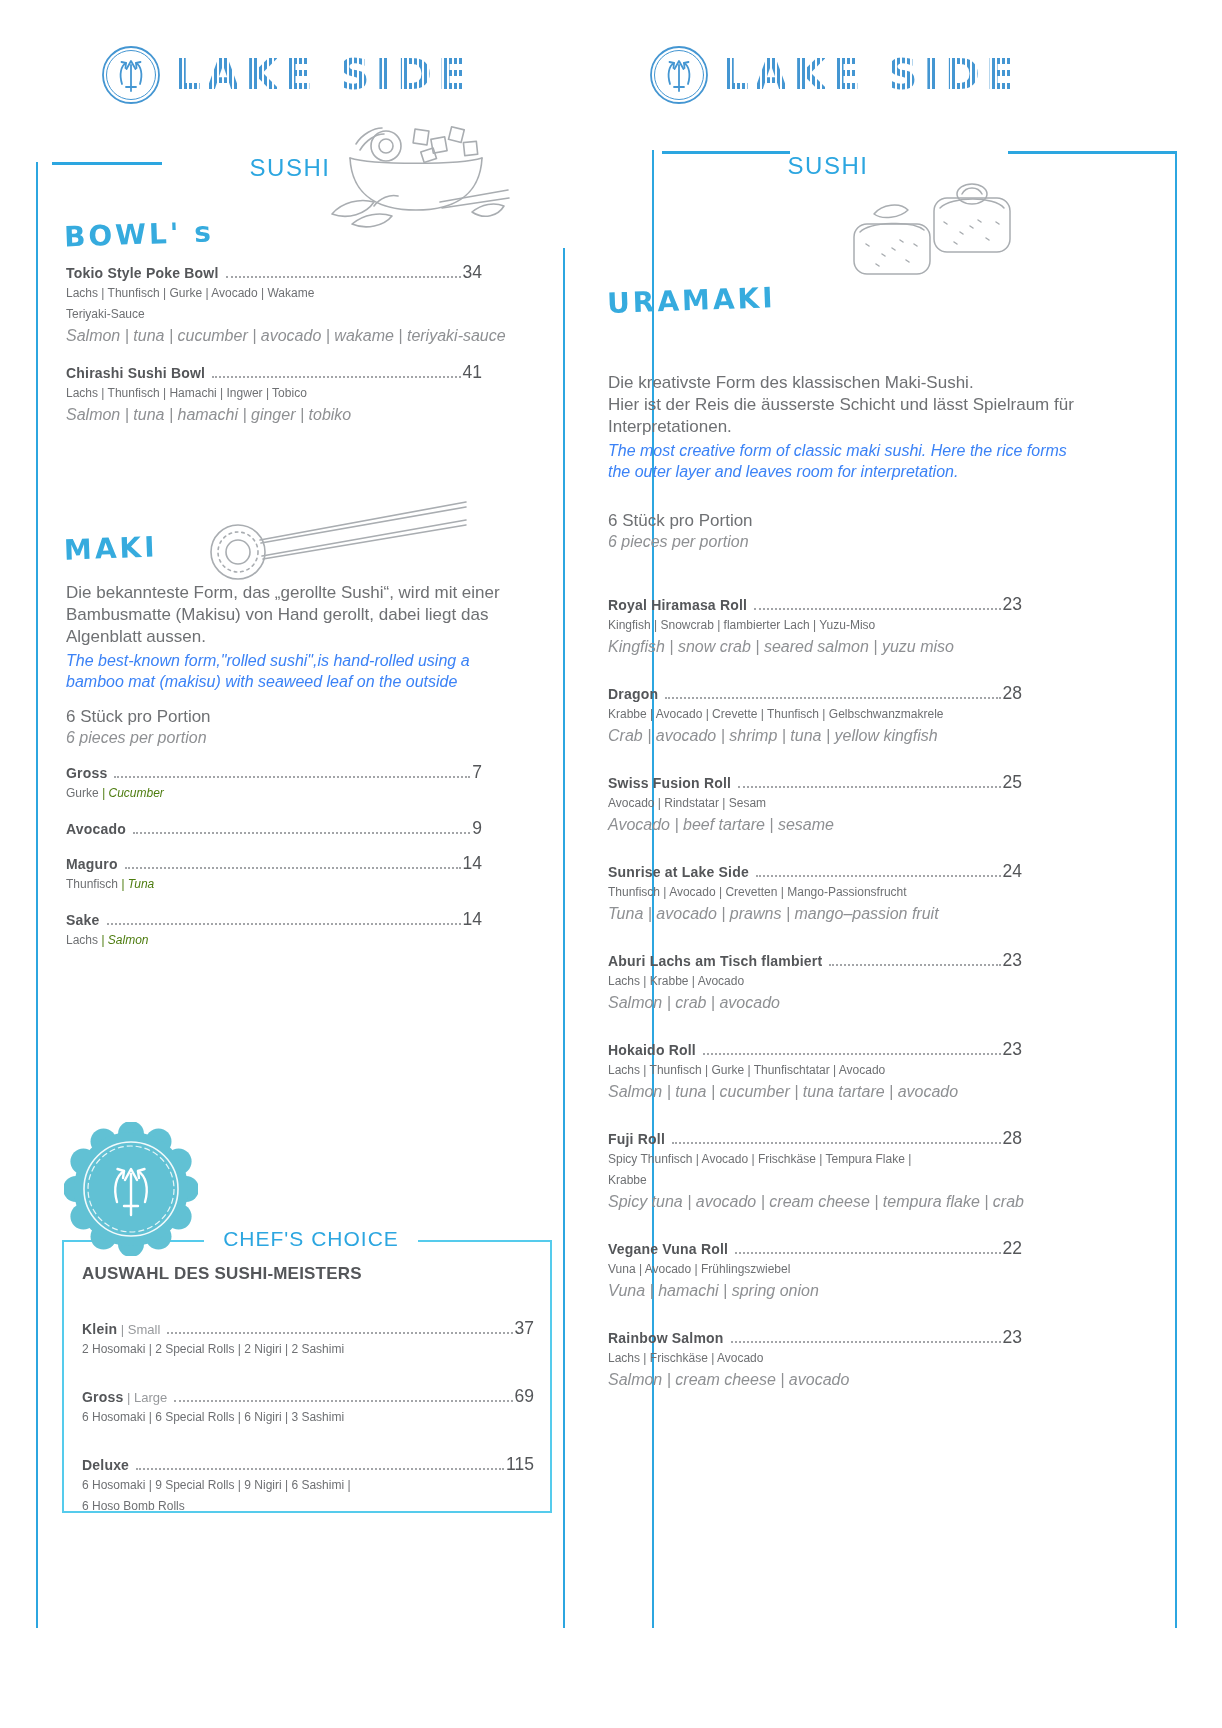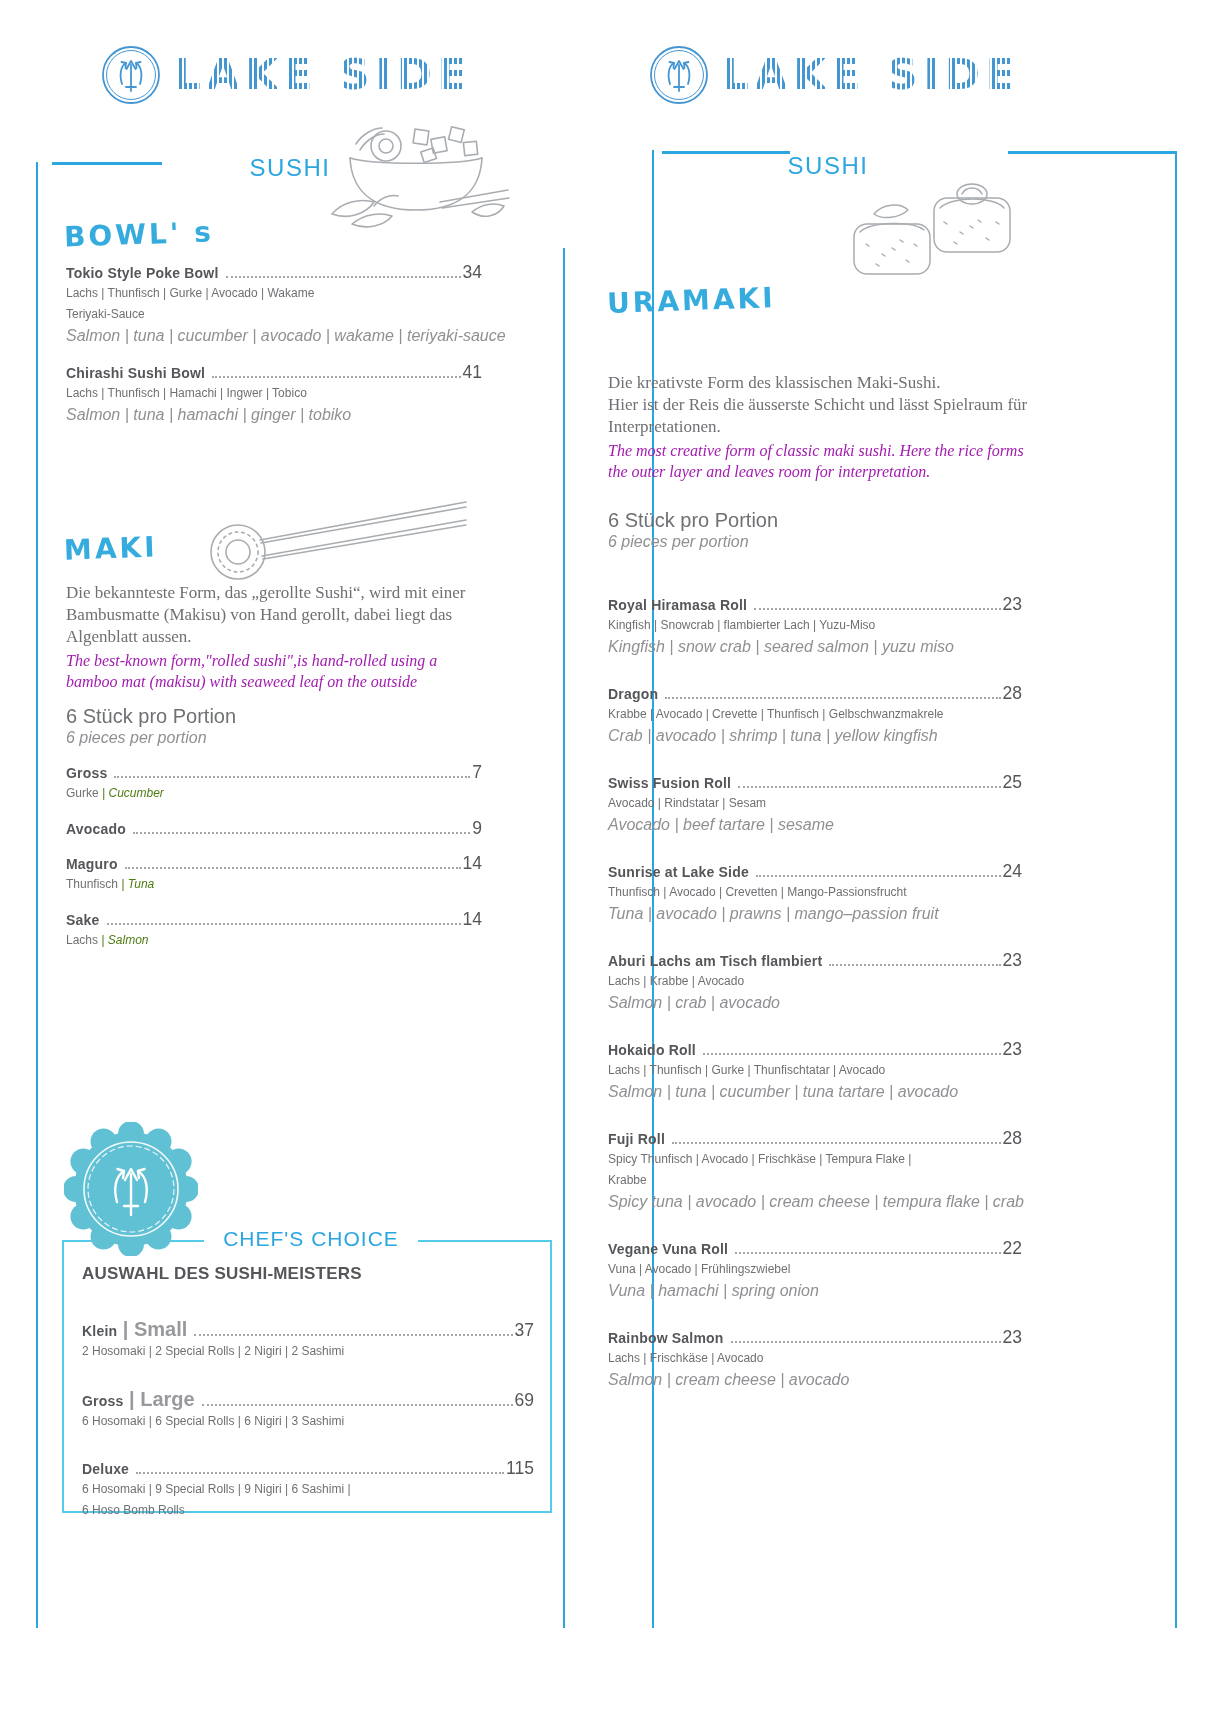--- a/index.html
+++ b/index.html
@@ -22,34 +22,34 @@
       -webkit-background-clip:text; background-clip:text; color:transparent;
     }
   }
   
   .col-title { position:absolute; color:var(--accent,#2ca6e0); font-size:24px; letter-spacing:1.5px; text-align:center; }
   .script-h {
     position:absolute; color:var(--script,#36abde); font-size:28px; font-weight:700;
     letter-spacing:3px; transform:rotate(-2deg); font-family:"DejaVu Sans", sans-serif;
   }
   
-  .desc-block { position:absolute;font-family:Liberation Serif, serif; }
+  .desc-block { position:absolute; }
   .desc-de { font-size:17px; color:#6e7073; line-height:22px; white-space:pre; }
-  .desc-en { font-size:16px; font-style:italic; color:#a21caf; line-height:21px; white-space:pre; margin-top:2px; }
+  .desc-en { font-size:16px; font-style:italic; color:#3b82f6; line-height:21px; white-space:pre; margin-top:2px; }
   .portion-block { position:absolute; }
-  .portion-de { font-size:20px; color:#6e7073; line-height:21px; }
+  .portion-de { font-size:17px; color:#6e7073; line-height:21px; }
   .portion-en { font-size:16px; font-style:italic; color:#8e9093; line-height:21px; }
   
   .items-abs { position:absolute; }
   .mi { margin-bottom:16px; }
   .items-tight .mi { margin-bottom:14px; }
   .items-wide .mi { margin-bottom:26px; }
   .mi-row { display:flex; align-items:baseline; }
   .mi-name { font-weight:700; font-size:14px; color:#545659; letter-spacing:.2px; white-space:nowrap; }
-  .mi-name-en { font-weight:700; font-size:20px; color:#97999c; white-space:pre; }
+  .mi-name-en { font-weight:400; font-size:13px; color:#97999c; white-space:pre; }
   .mi-leader { flex:1; min-width:18px; border-bottom:2px dotted #a3a5a8; margin:0 2px 4px 7px; }
   .mi-price { font-size:17.5px; color:#545659; }
   .mi-de { font-size:12px; color:#6e7073; line-height:21px; white-space:nowrap; }
   .mi-en { font-size:16px; font-style:italic; color:#8e9093; line-height:21px; white-space:nowrap; }
   .mix-light { color:#4d7c0f;font-style:italic; }
   
   .chefs-box {
     position:absolute; left:62px; top:1240px; width:490px; height:273px;
     border:2px solid var(--boxborder,#55cbec); box-sizing:border-box; padding:20px 16px 0 18px;
   }

